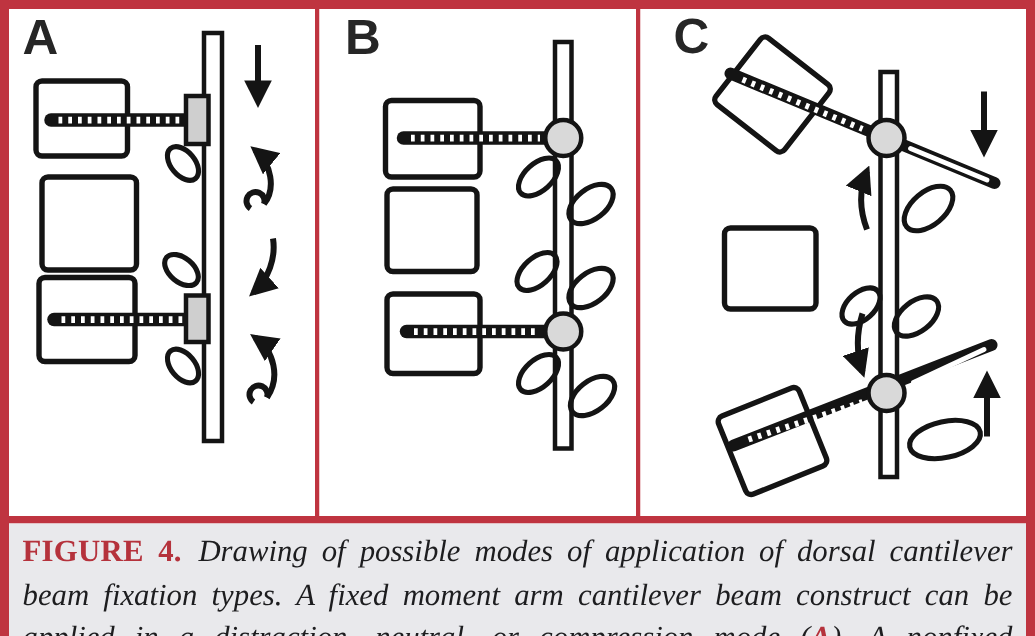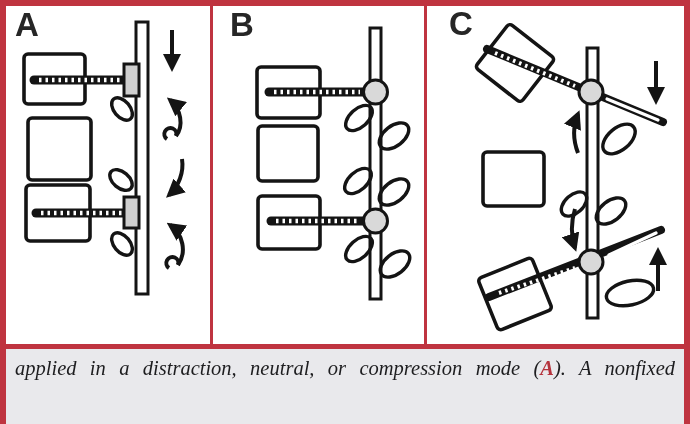--- a/index.html
+++ b/index.html
@@ -177,17 +177,23 @@
 
   </div>
 
   <div class="border-top"></div>
   <div class="rule"></div>
   <div class="border-left"></div>
   <div class="border-right"></div>
 
   <div class="caption">
     <div class="cap-line">
+      <span class="cap-label">FIGURE 4.</span><span>Drawing of possible modes of application of dorsal cantilever</span>
+    </div>
+    <div class="cap-line">
+      <span>beam fixation types. A fixed moment arm cantilever beam construct can be</span>
+    </div>
+    <div class="cap-line">
       <span>applied in a distraction, neutral, or compression mode (</span><span class="cap-ref">A</span><span>). A nonfixed</span>
     </div>
   </div>
 
 </div>
 
 </body></html>

